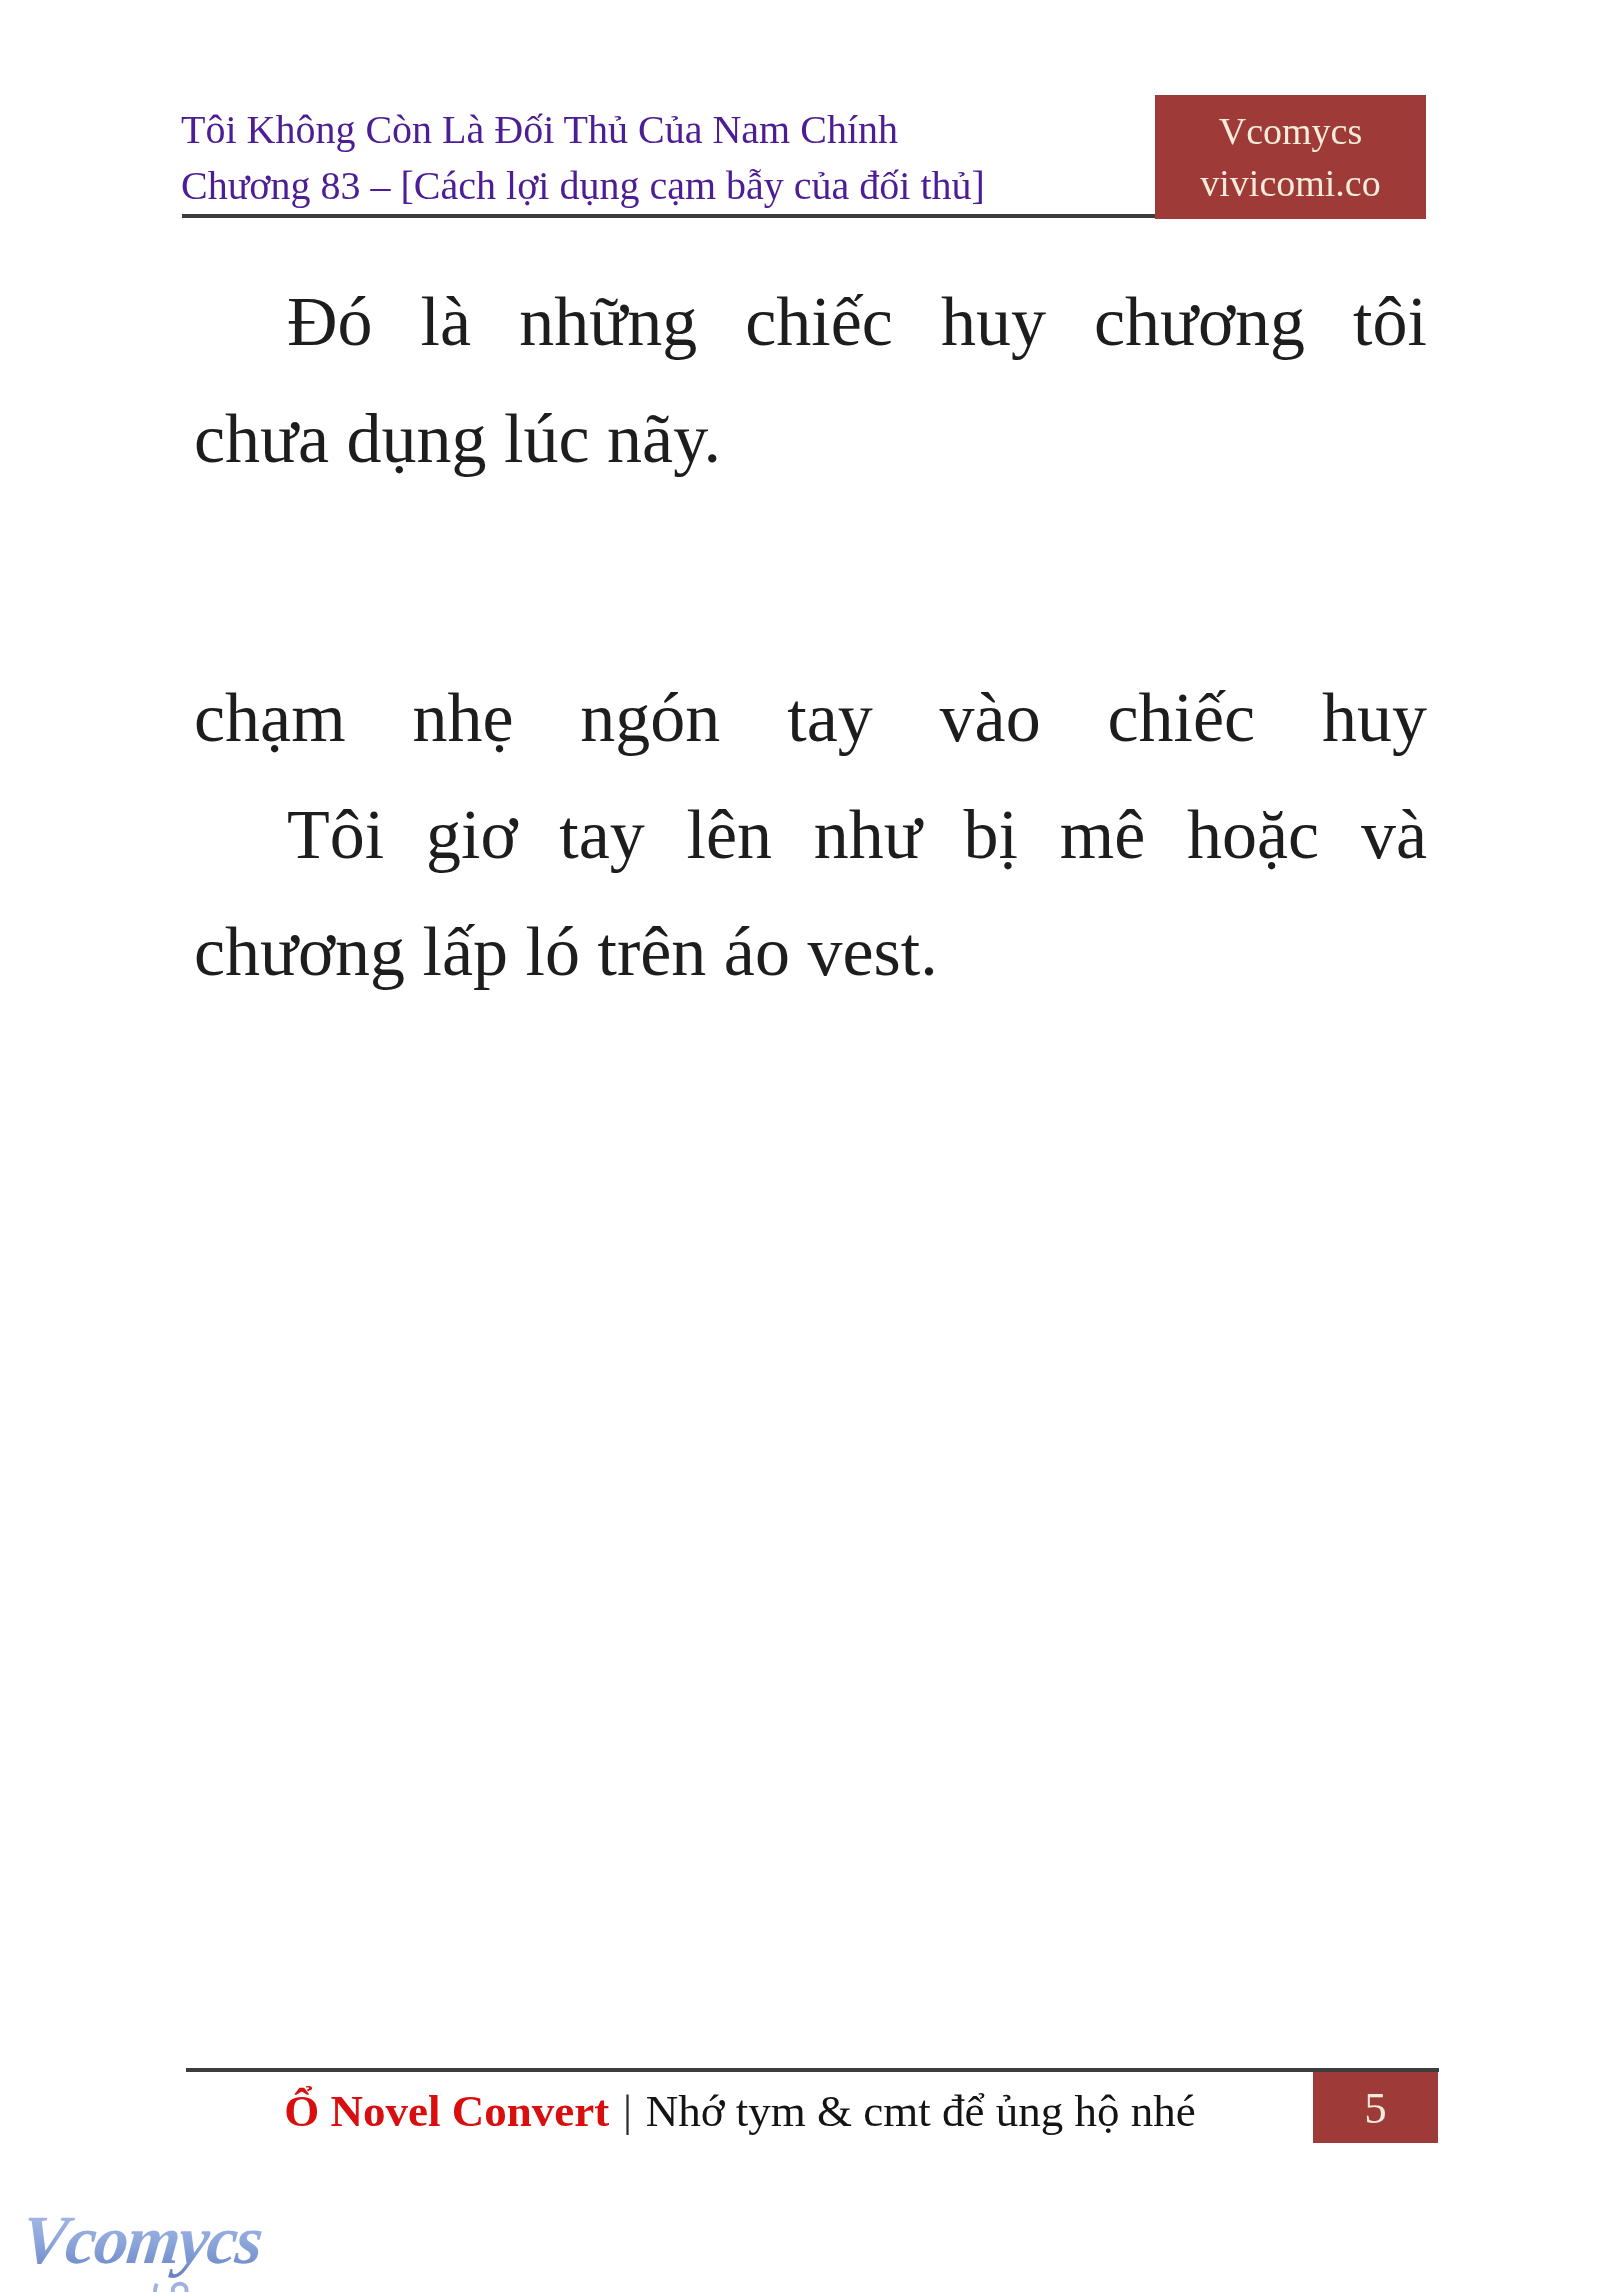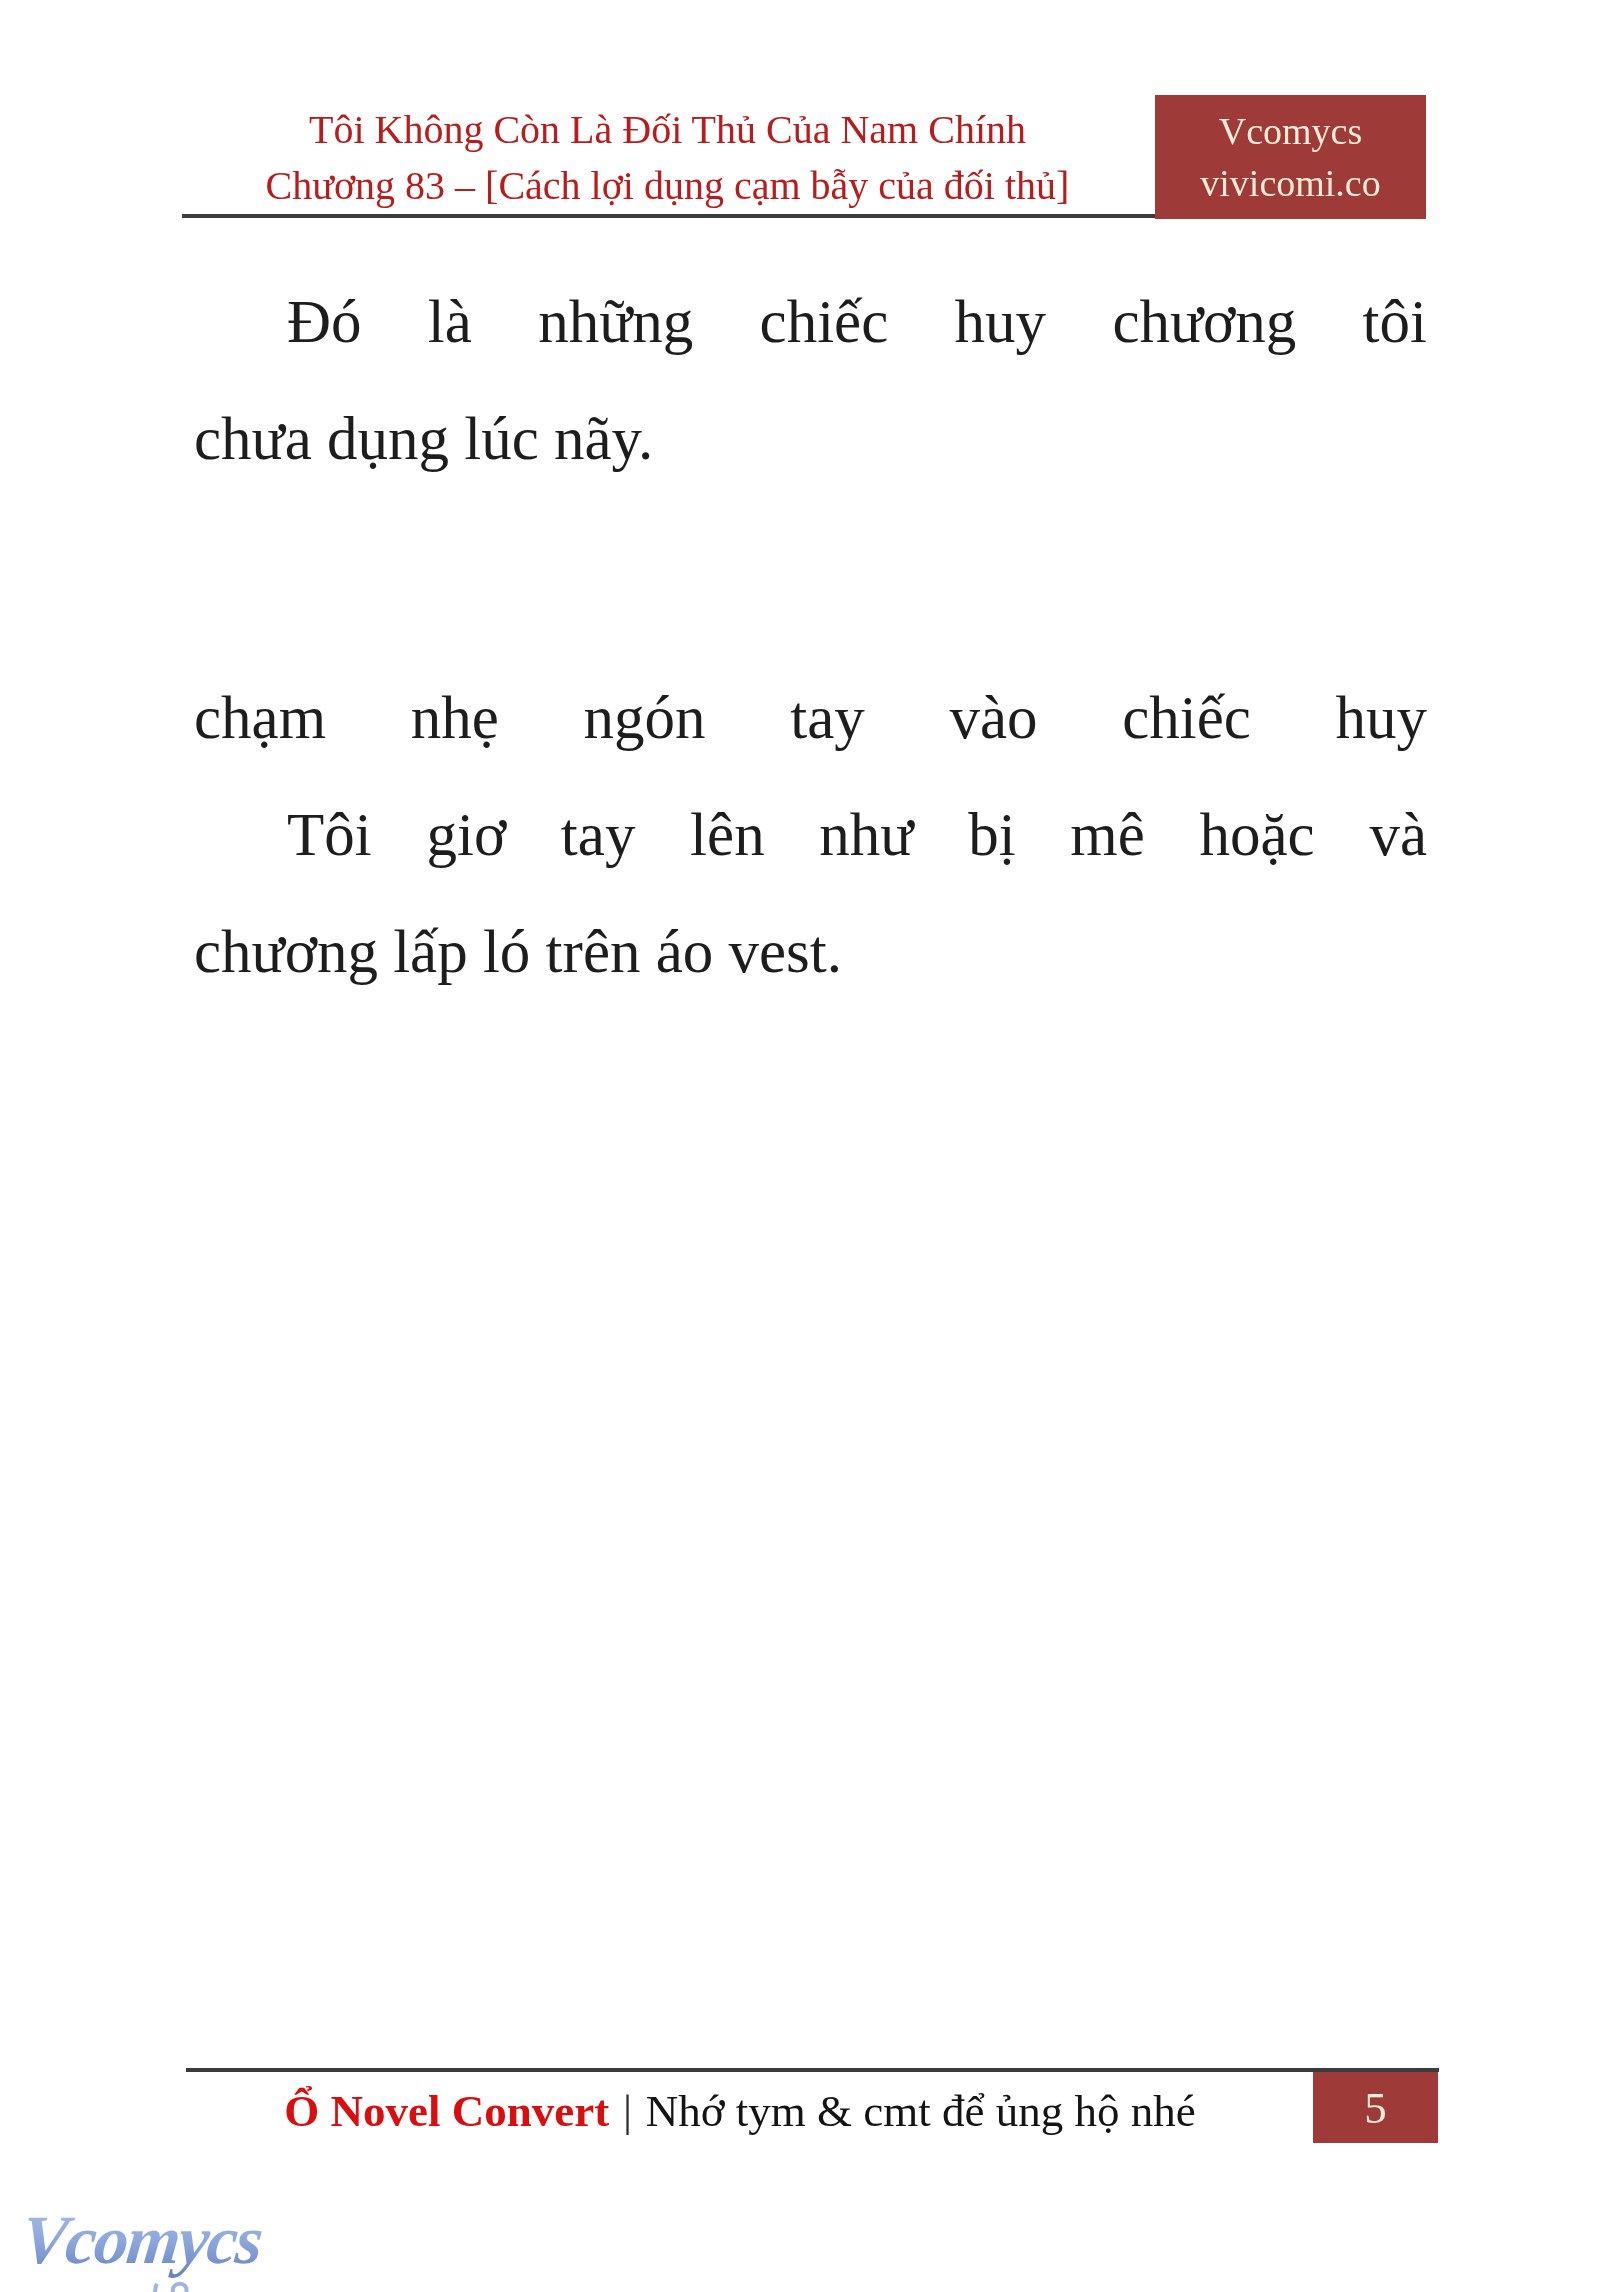--- a/index.html
+++ b/index.html
@@ -7,40 +7,40 @@
     position:relative;
     width:1622px;height:2293px;
     background:#ffffff;
     margin:0 auto;
     overflow:hidden;
     font-family:"Liberation Serif","DejaVu Serif",serif;
   }
   
   .header-titles{
     position:absolute;left:181px;top:102px;width:973px;
-    text-align:center;color:#b91c1c;
+    color:#4c1d95;
     font-size:40px;line-height:56px;white-space:nowrap;
   }
   .brand-box{
     position:absolute;left:1155px;top:95px;width:271px;height:124px;
     background:#9e3b38;color:#f6ecd9;
     text-align:center;font-size:38px;line-height:52px;
     padding-top:9.8px;box-sizing:border-box;z-index:2;
   }
   .header-rule{
     position:absolute;left:182px;top:214px;width:1243px;height:3.9px;
     background:#3c3c3c;z-index:1;
   }
   
   .body-text{
     position:absolute;left:194px;top:263px;width:1233px;
     color:#1d1d1d;
   }
   .paragraph{
-    font-size:61px;line-height:117px;
+    font-size:70px;line-height:117px;
     margin:0 0 162px 0;
   }
   .pline{display:block;text-align:justify;text-align-last:justify;}
   .pline.first{text-indent:93px;}
   .pline.last{text-align-last:left;}
   
   .footer-rule{
     position:absolute;left:186px;top:2068px;width:1253px;height:3.9px;
     background:#3c3c3c;z-index:1;
   }

